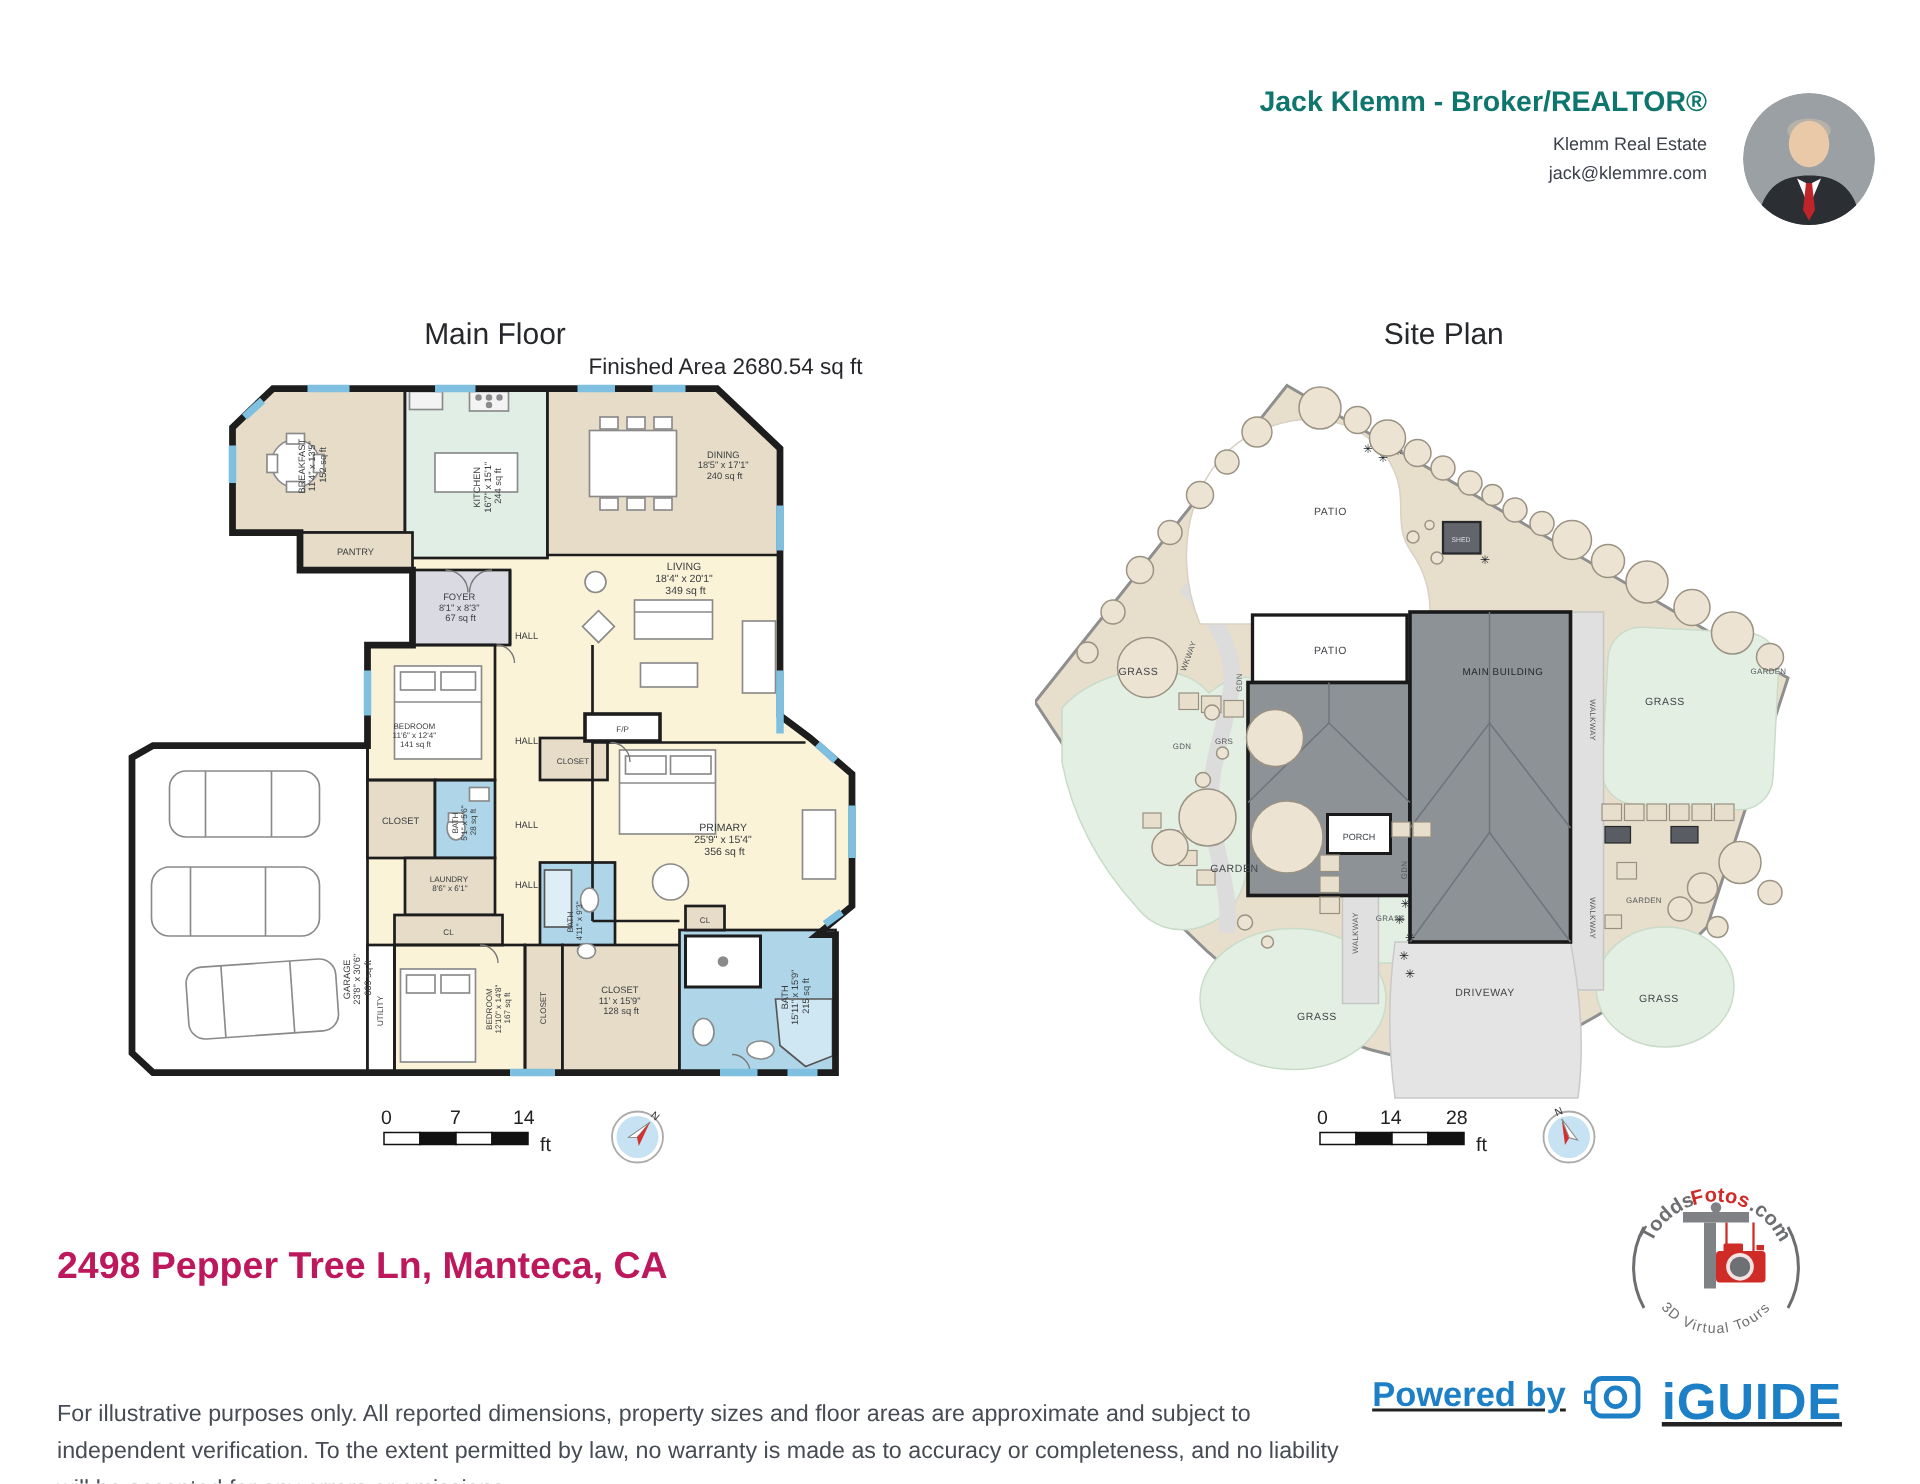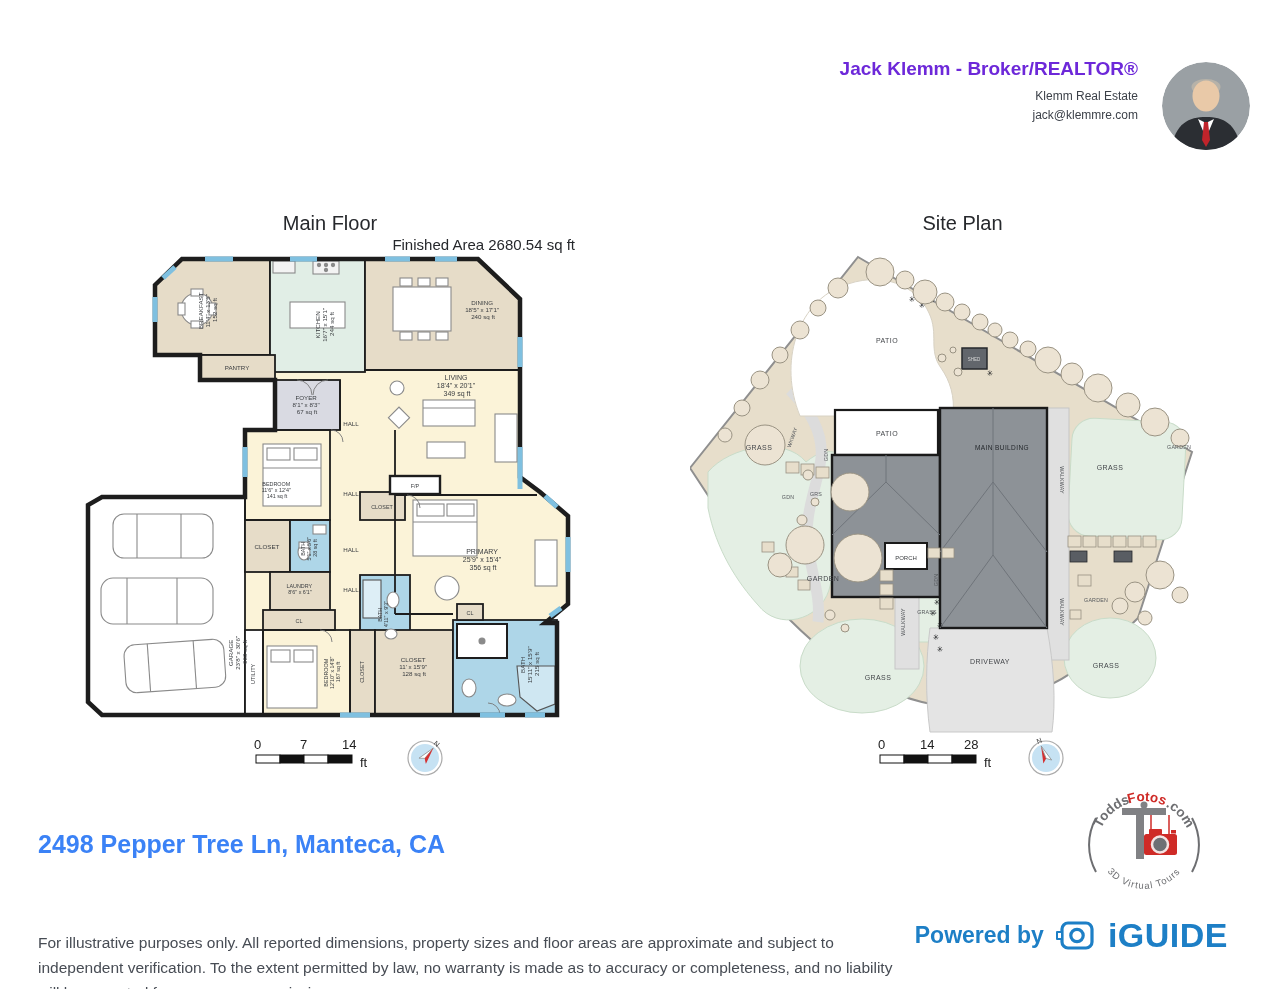--- a/index.html
+++ b/index.html
@@ -1,29 +1,29 @@
 <!DOCTYPE html>
 <html><head>
 <meta charset="utf-8">
 <style>
   html,body{margin:0;padding:0;background:#fff;}
   body{width:1280px;height:989px;position:relative;font-family:"Liberation Sans","DejaVu Sans",sans-serif;color:#222;}
   .abs{position:absolute;}
   
   .agent{right:142px;top:58px;text-align:right;}
-  .agent .name{font-size:19px;font-weight:bold;color:#6d28d9;margin-bottom:7px;}
+  .agent .name{font-size:19px;font-weight:bold;color:#0f766e;margin-bottom:7px;}
   .agent .line{font-size:12px;color:#3c4149;line-height:19px;}
   .photo{left:1162px;top:62px;width:88px;height:88px;border-radius:50%;overflow:hidden;}
   
   .ptitle{font-size:20px;font-weight:normal;color:#26282c;text-align:center;}
   .psub{font-size:15px;color:#26282c;text-align:right;}
   
-  .address{left:38px;top:830px;font-size:25px;font-weight:bold;color:#3b82f6;}
+  .address{left:38px;top:830px;font-size:25px;font-weight:bold;color:#be185d;}
   .disclaimer{left:38px;top:896px;width:860px;font-size:15.5px;line-height:25px;color:#474c54;margin-top:34px;}
-  .powered{top:916px;right:52px;display:flex;align-items:center;gap:12px;}
+  .powered{top:916px;right:52px;display:flex;gap:12px;text-decoration:underline;}
   .powered .pb{font-size:23px;font-weight:bold;color:#1d7fc6;}
   .powered .ig{font-size:34px;font-weight:600;color:#1d7fc6;letter-spacing:.5px;}
   
   text{font-family:"Liberation Sans","DejaVu Sans",sans-serif;}
   .rl{font-size:6.2px;fill:#3a3d40;text-anchor:middle;}
   .rlb{font-size:7px;fill:#3a3d40;text-anchor:middle;}
   .rls{font-size:5.4px;fill:#3a3d40;text-anchor:middle;}
   .sl{font-size:7px;fill:#43464a;text-anchor:middle;letter-spacing:.4px;}
   .sls{font-size:5.3px;fill:#55585c;text-anchor:middle;letter-spacing:.2px;}
   .scale-num{font-size:13px;fill:#222;}

